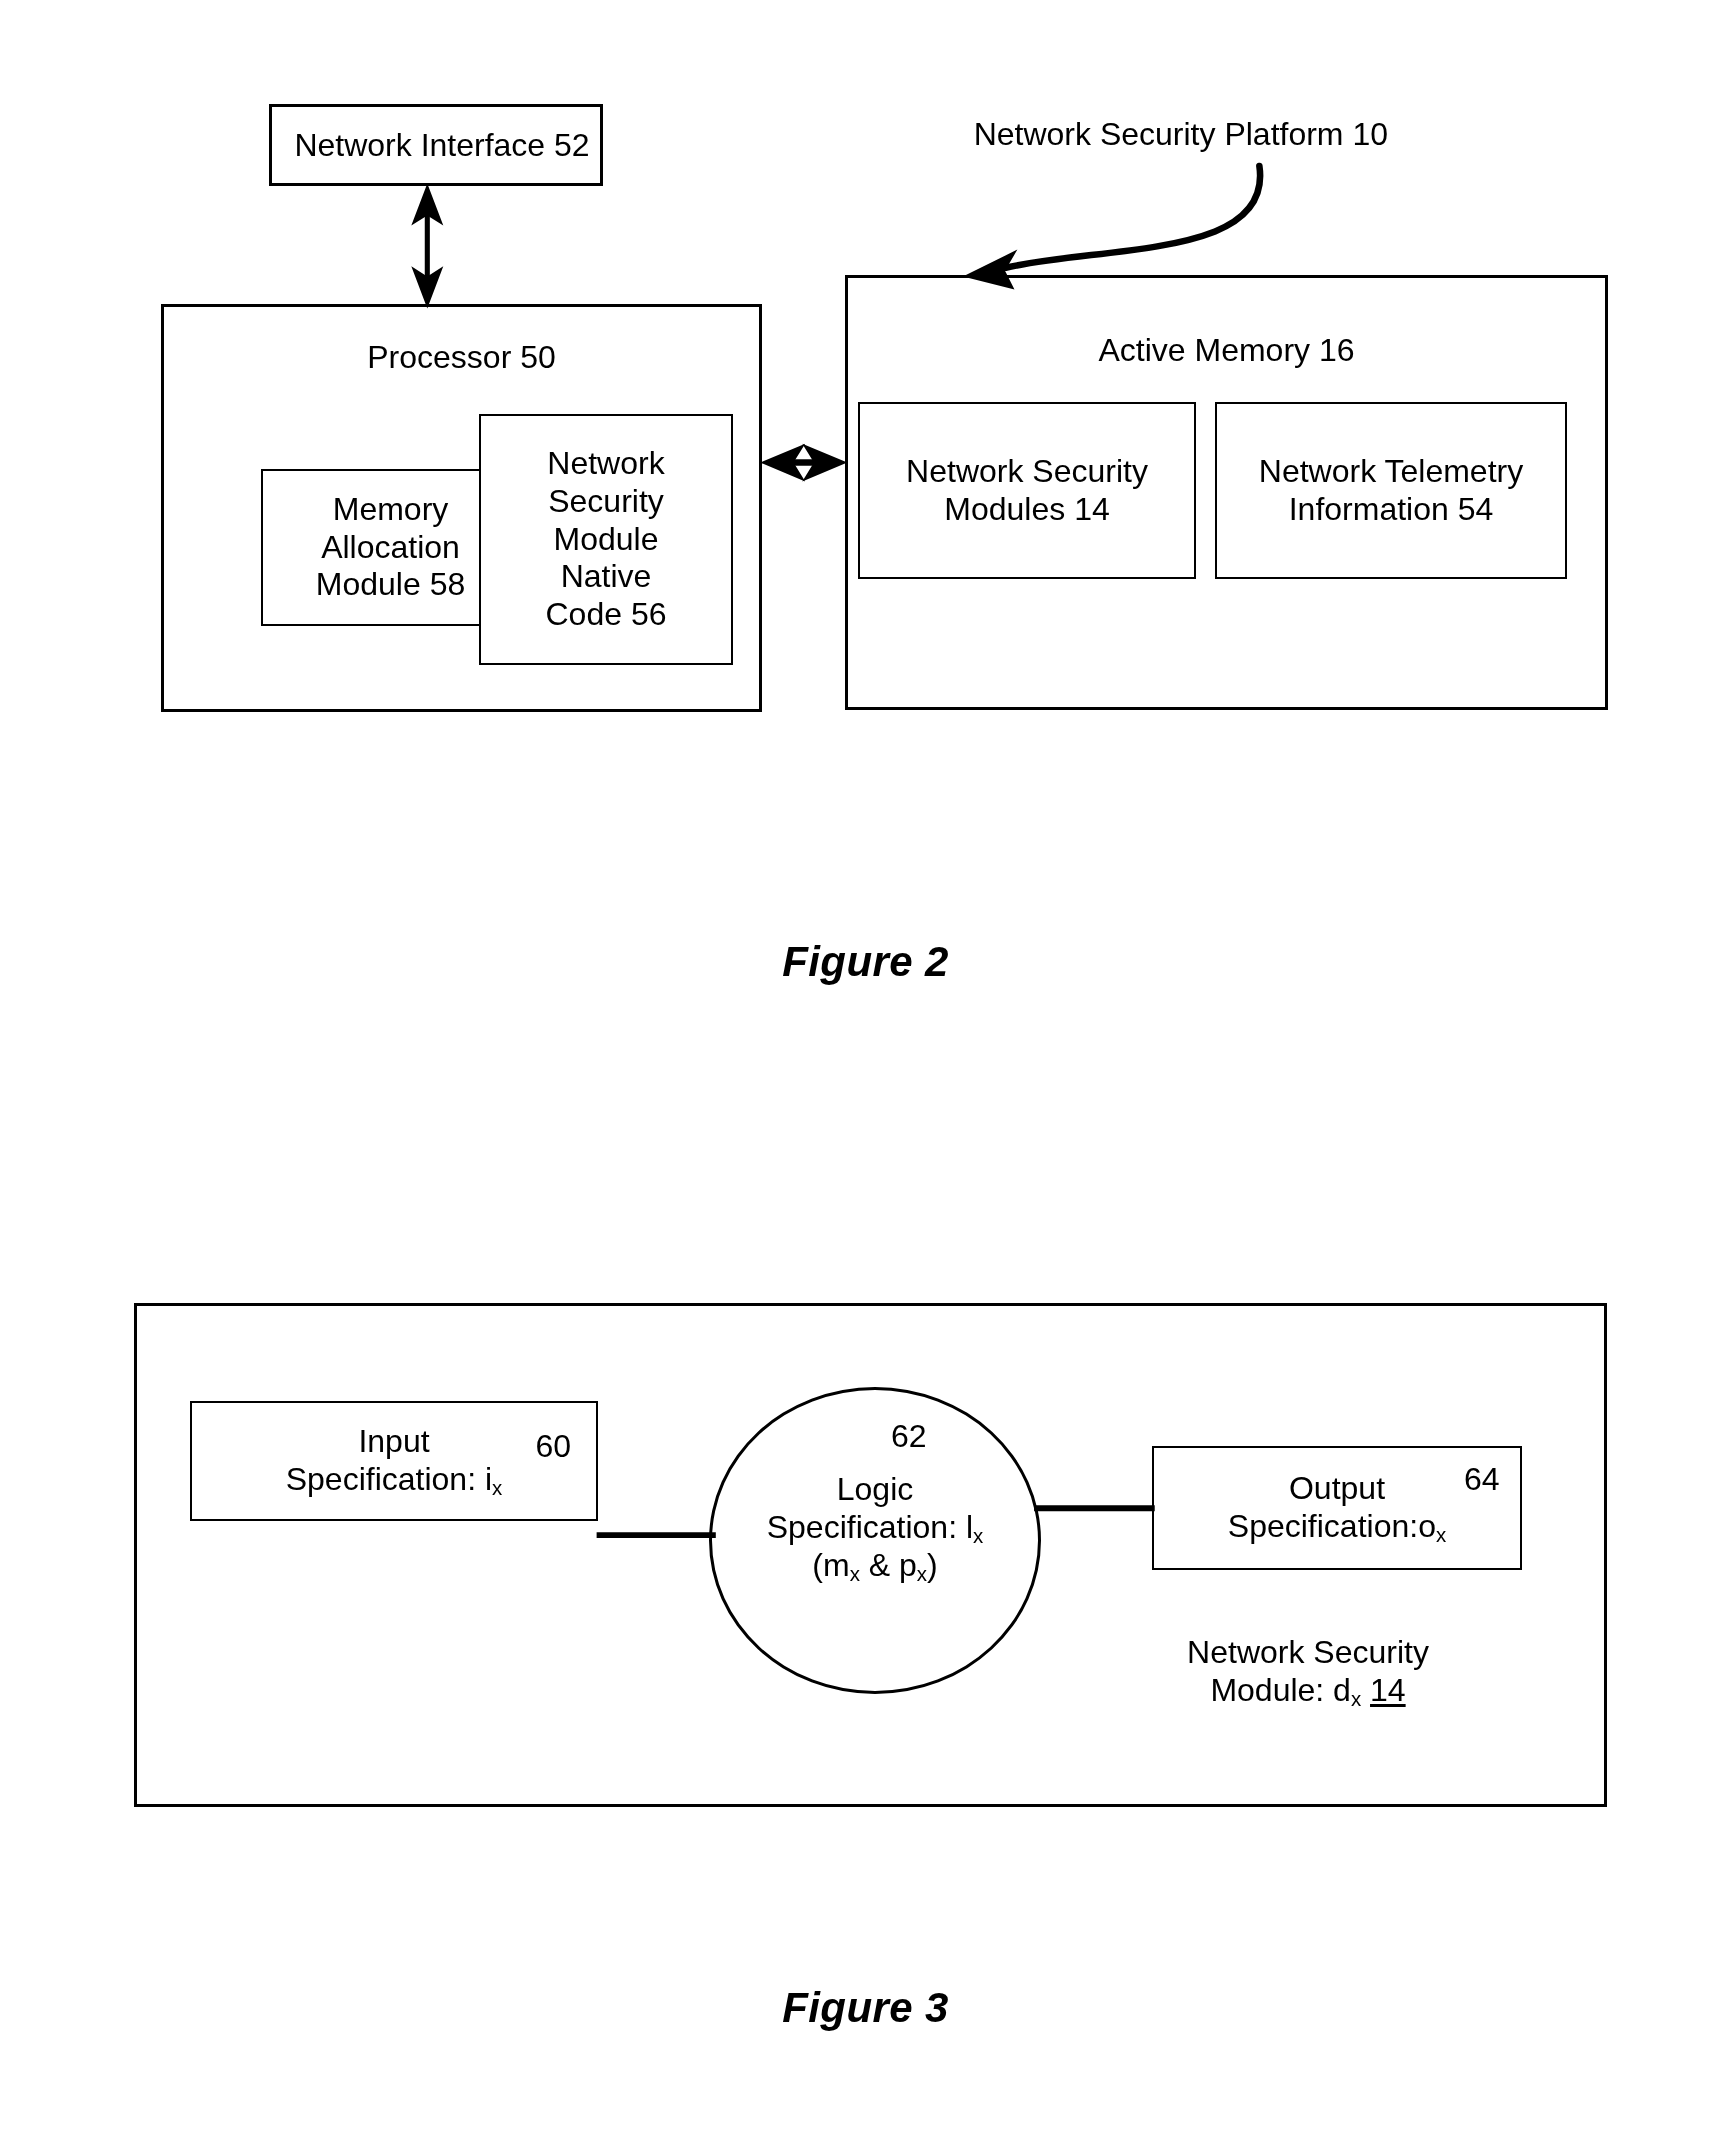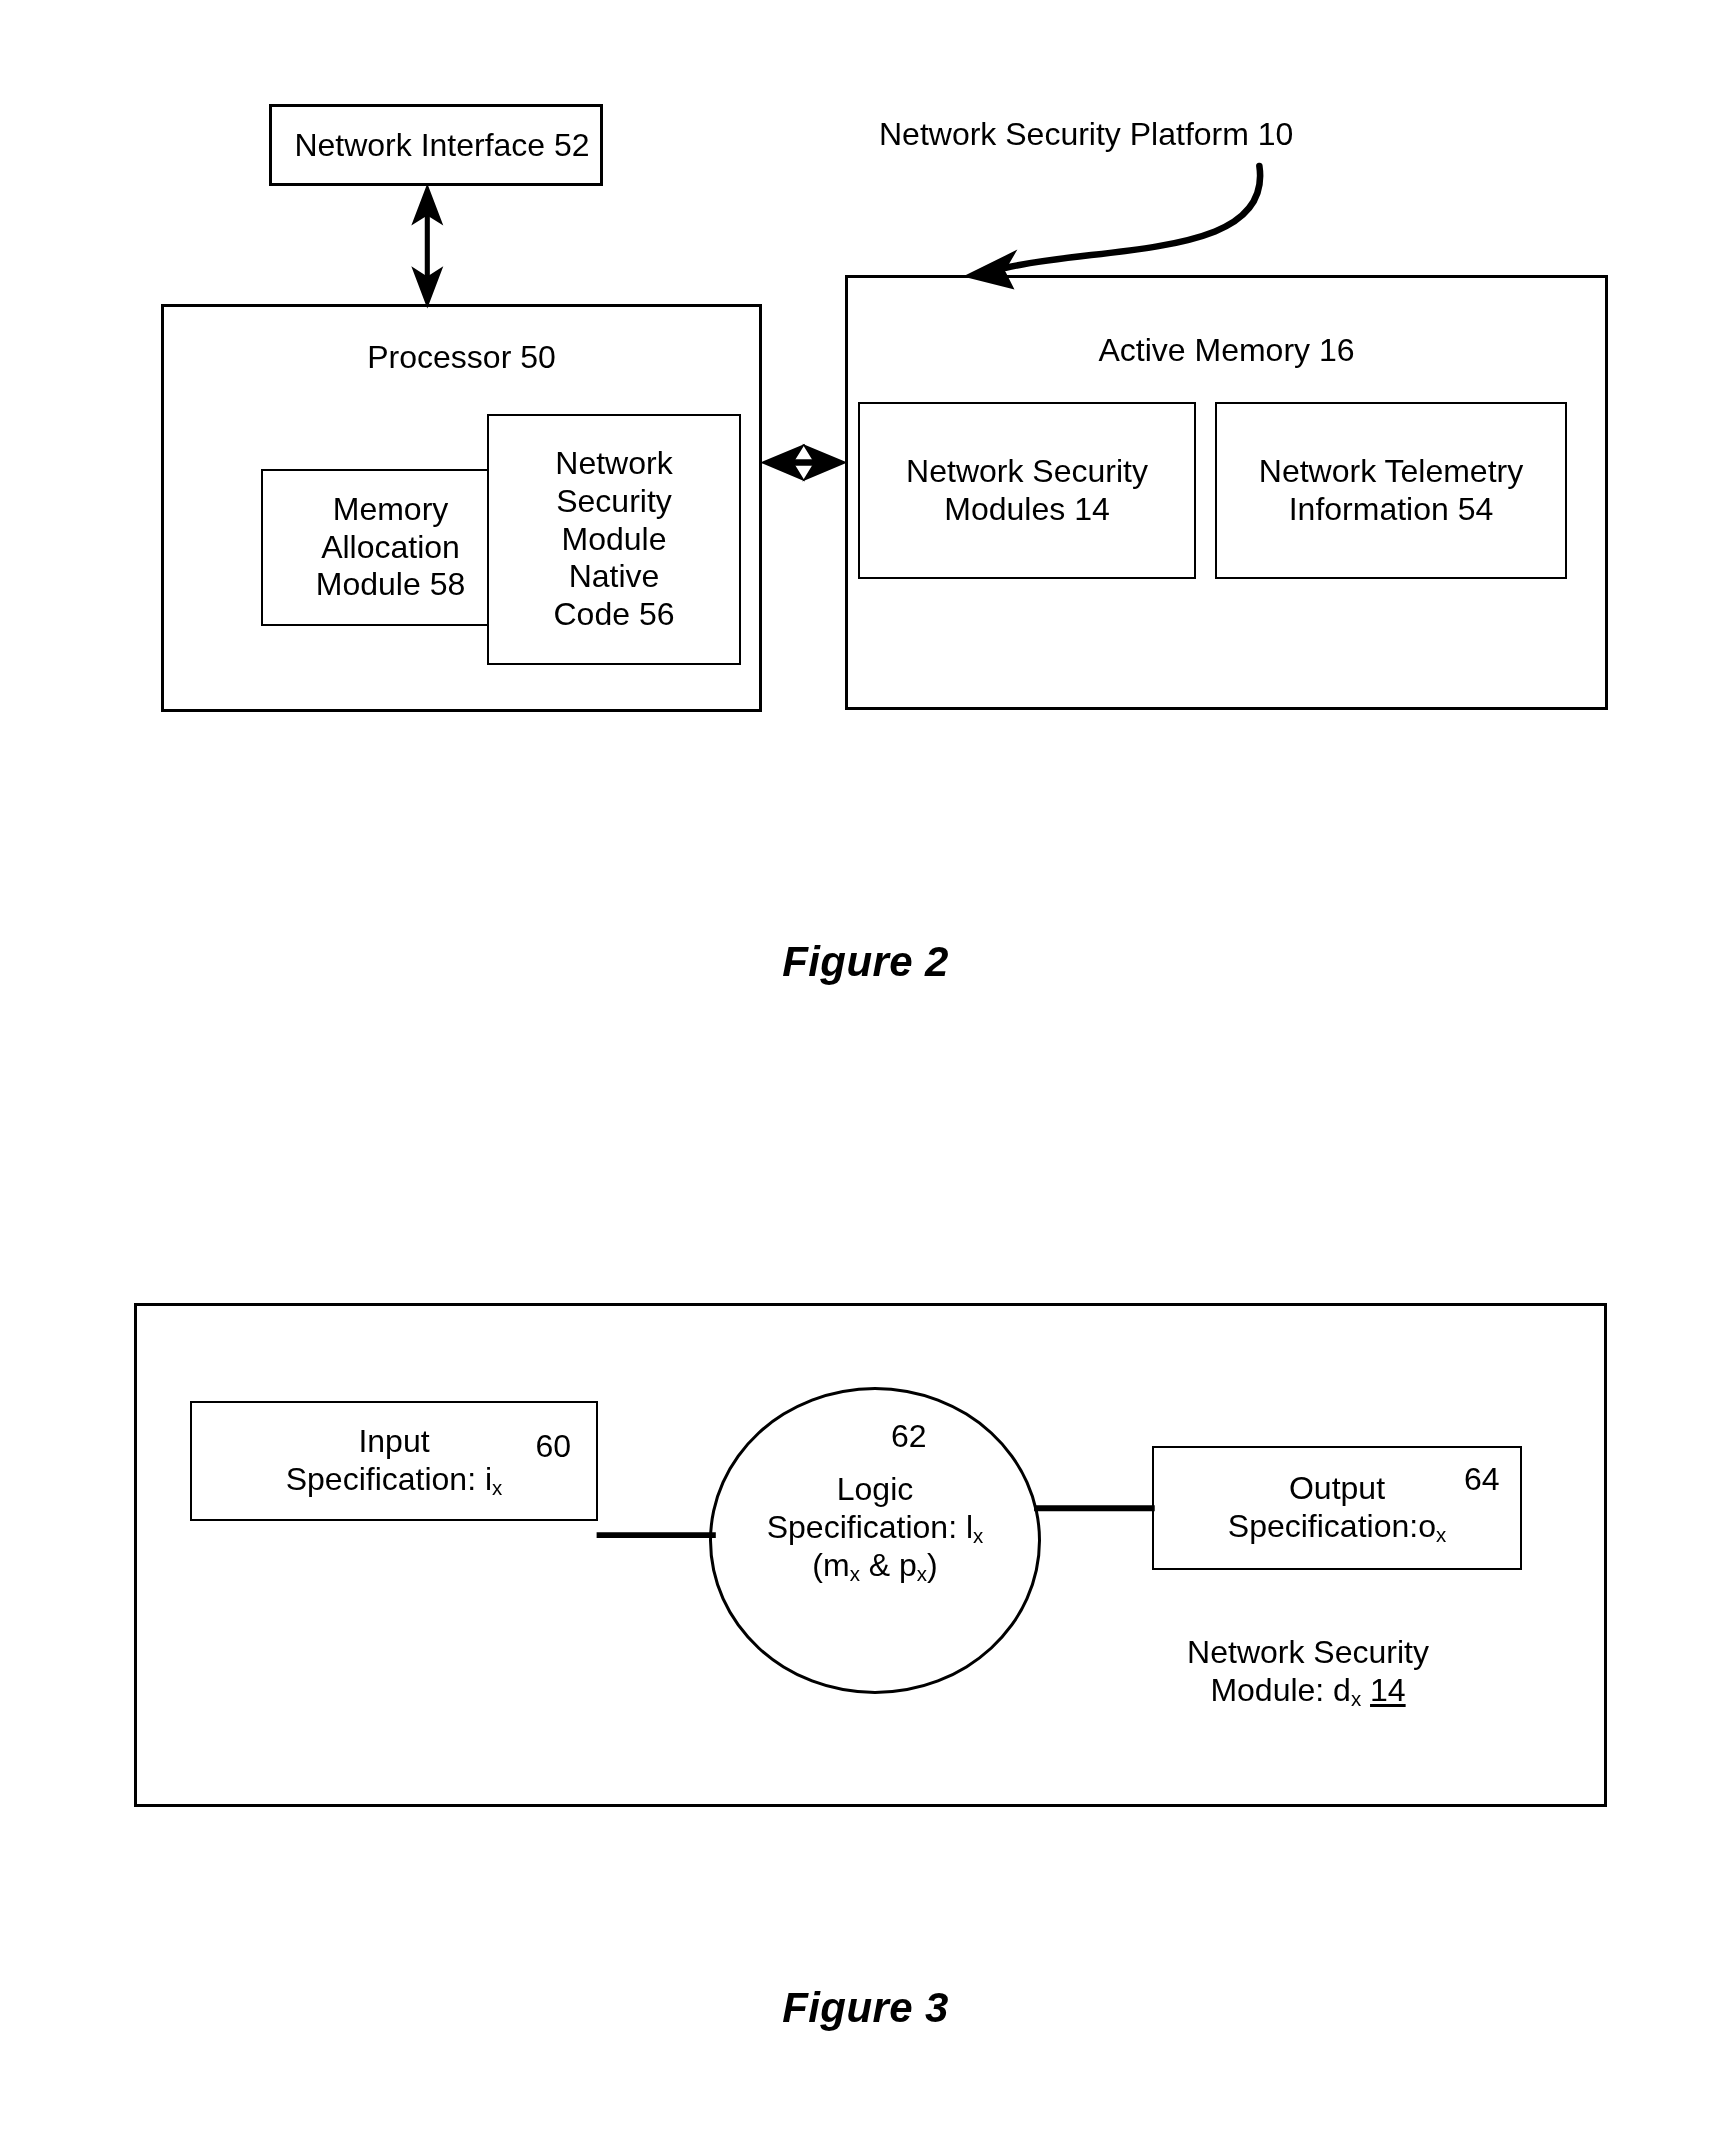--- a/index.html
+++ b/index.html
@@ -30,21 +30,21 @@
     border: 3.6px solid #000;
     background: #fff;
   }
   .box-thin {
     border-width: 2.9px;
   }
 
   
   .lbl {
     position: absolute;
-    text-align: left;
+    text-align: right;
     line-height: 1.16;
     white-space: pre-line;
     font-size: 32px;
     color: #000;
   }
   .center-text {
     position: absolute;
     left: 0;
     right: 0;
     text-align: center;
@@ -109,21 +109,21 @@
   <div class="box" style="left:161px; top:304px; width:601px; height:408px;">
     <div class="center-text" style="top:31px;">Processor 50</div>
   </div>
 
   <div class="box box-thin" style="left:213px; top:469px; width:259px; height:157px;margin-left:48px;">
     <div class="stack" style="left:0; top:0; right:0; bottom:0; white-space:pre-line;">Memory
 Allocation
 Module 58</div>
   </div>
 
-  <div class="box box-thin" style="left:479px; top:414px; width:254px; height:251px;margin-left:8px;">
+  <div class="box box-thin" style="left:479px; top:414px; width:254px; height:251px;">
     <div class="stack" style="left:0; top:0; right:0; bottom:0; white-space:pre-line;">Network
 Security
 Module
 Native
 Code 56</div>
   </div>
 
   <div class="box" style="left:845px; top:275px; width:763px; height:435px;">
     <div class="center-text" style="top:53px;">Active Memory 16</div>
   </div>

